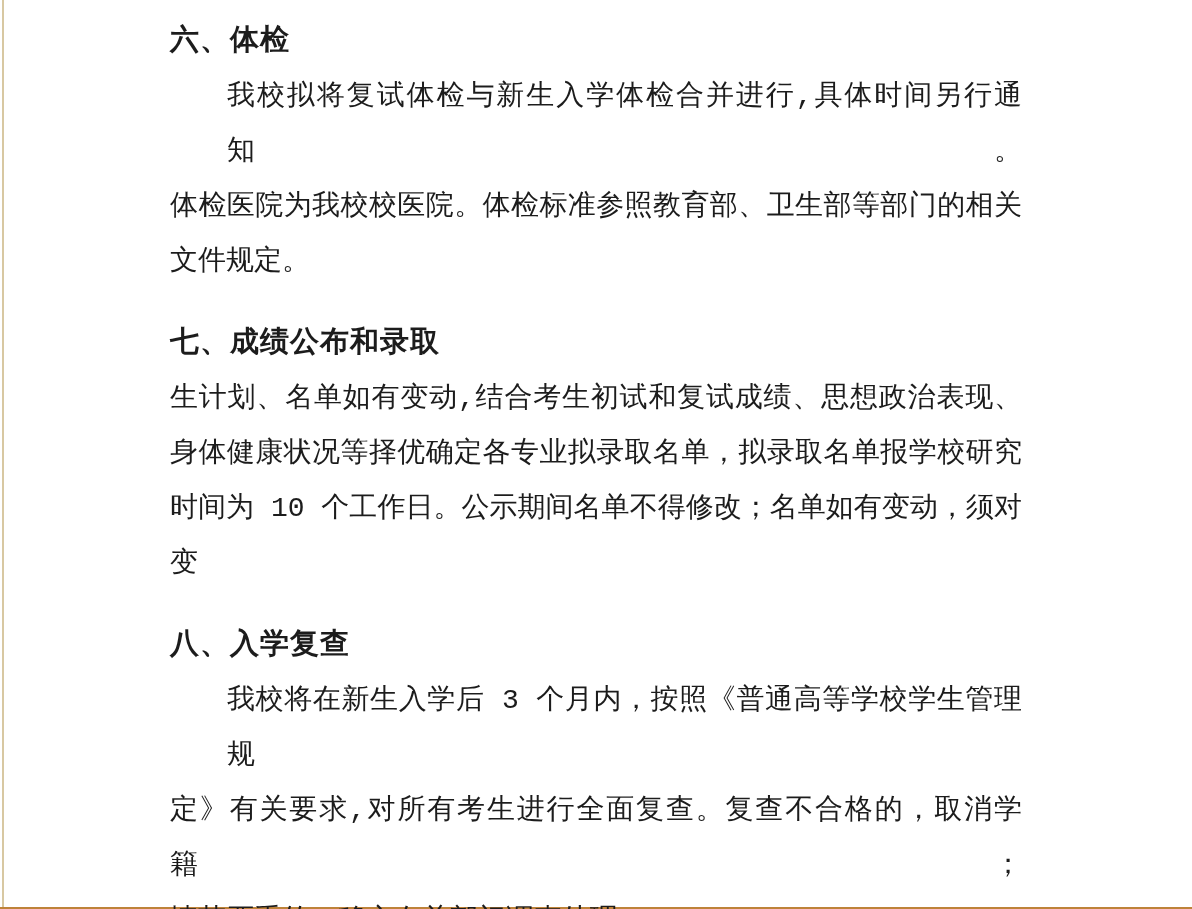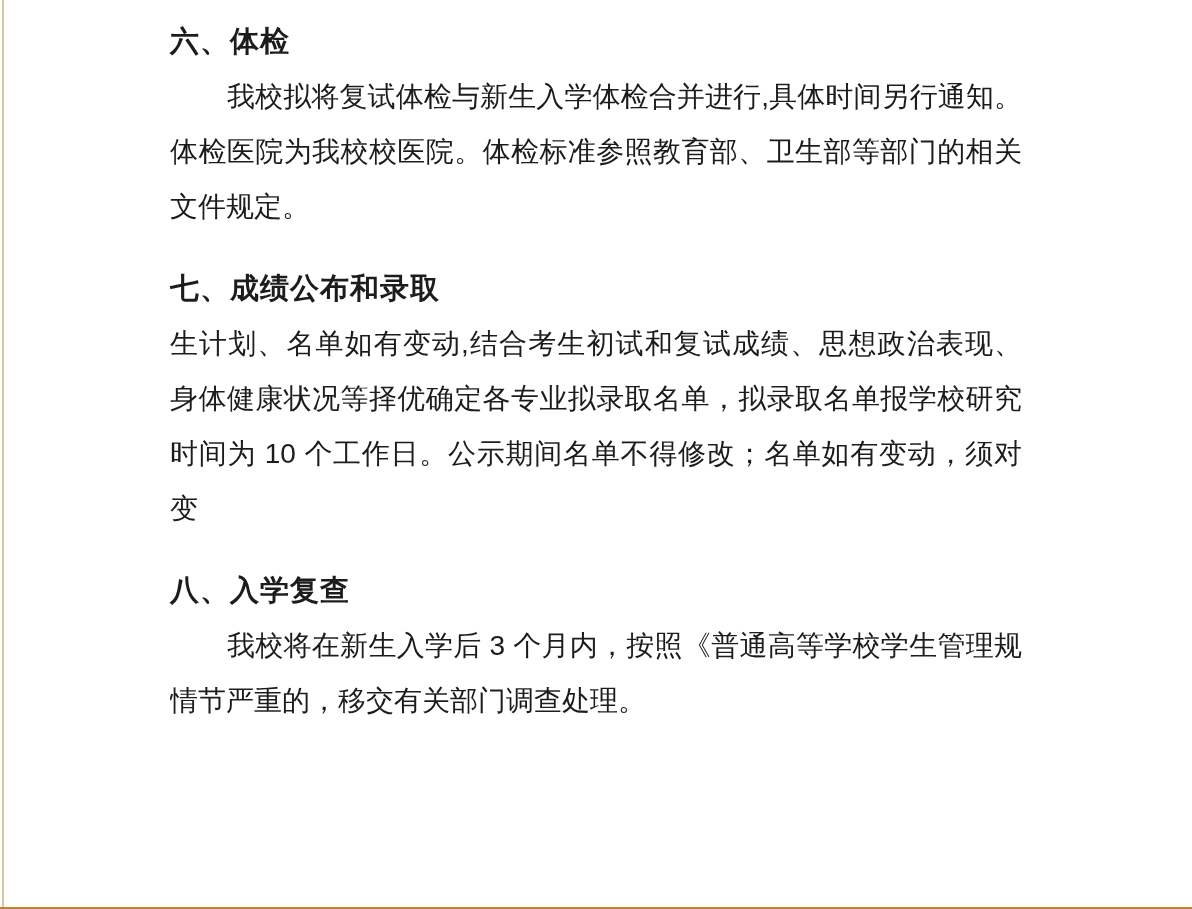--- a/index.html
+++ b/index.html
@@ -6,21 +6,21 @@
     margin: 0;
     padding: 0;
     background: #ffffff;
   }
   .page {
     position: relative;
     width: 1192px;
     height: 909px;
     background: #ffffff;
     overflow: hidden;
-    font-family: Liberation Sans, sans-serif;
+    font-family: Liberation Mono, monospace;
   }
   .left-border {
     position: absolute;
     left: 2px;
     top: 0;
     bottom: 0;
     width: 2px;
     background: #d8c8a2;
   }
   .bottom-border {
@@ -75,16 +75,17 @@
       </div>
       <div class="section">
         <div class="heading">七、成绩公布和录取</div>
         <div class="line fill">生计划、名单如有变动,结合考生初试和复试成绩、思想政治表现、</div>
         <div class="line fill">身体健康状况等择优确定各专业拟录取名单，拟录取名单报学校研究</div>
         <div class="line fill">时间为 10 个工作日。公示期间名单不得修改；名单如有变动，须对变</div>
       </div>
       <div class="section">
         <div class="heading">八、入学复查</div>
         <div class="line fill indent">我校将在新生入学后 3 个月内，按照《普通高等学校学生管理规</div>
+        <div class="line fill">定》有关要求,对所有考生进行全面复查。复查不合格的，取消学籍；</div>
         <div class="line">情节严重的，移交有关部门调查处理。</div>
       </div>
     </div>
 </div>
 
 </body></html>

